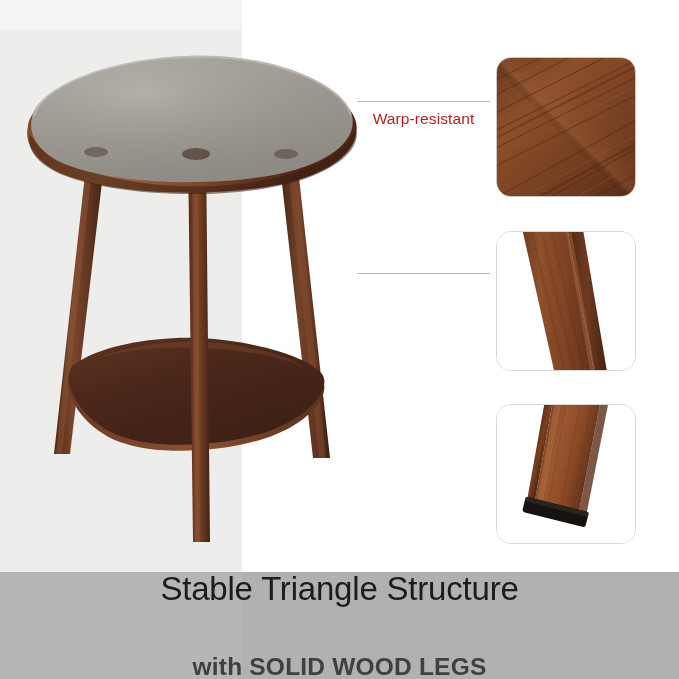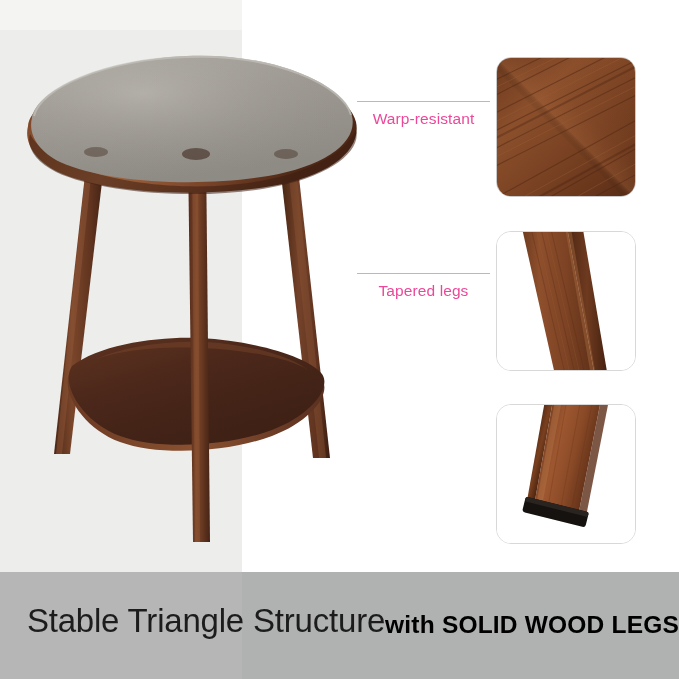--- a/index.html
+++ b/index.html
@@ -56,21 +56,21 @@
     text-align: center;
   }
   .callout .rule {
     height: 1px;
     background: #b9b9b9;
     width: 100%;
     margin-bottom: 7px;
   }
   .callout .label {
     font-size: 15.5px;
-    color: #ec4899;
+    color: #b91c1c;
     line-height: 1.28;
     letter-spacing: 0.1px;
     font-weight: 400;
   }
 
   #callout-mdf   { left: 357px; top: 101px; }
   #callout-legs  { left: 357px; top: 273px; }
   #callout-floor { left: 357px; top: 446px; }
 
   
@@ -91,43 +91,43 @@
 
   
   .banner {
     position: absolute;
     left: 0;
     top: 572px;
     width: 679px;
     height: 107px;
     background: #b0b1b1;
     display: flex;
-    flex-direction: row;
+    flex-direction: column;
     align-items: center;
-    justify-content: flex-end;
+    justify-content: space-between;
   }
   .banner .seam {
     position: absolute;
     left: 0; top: 0;
     width: 242px; height: 107px;
     background: #b6b6b6;
   }
   .banner-line1 {
     position: relative;
     font-size: 33px;
     color: #1c1c1c;
     font-weight: 400;
     letter-spacing: -0.2px;
     line-height: 1;
     margin-bottom: 11px;
   }
   .banner-line2 {
     position: relative;
     font-size: 24.5px;
-    color: #000000;
+    color: #404040;
     font-weight: 700;
     line-height: 1;
     letter-spacing: 0.2px;
   }
   .banner-line2 .lead {
     font-weight: 700;
   }
 </style>
 </head>
 <body>
@@ -258,21 +258,20 @@
     </svg>
   </div>
 
   <div class="callout" id="callout-mdf">
     <div class="rule"></div>
     <div class="label">Warp-resistant</div>
   </div>
 
   <div class="callout" id="callout-legs">
     <div class="rule"></div>
-    <div class="label">Tapered legs</div>
   </div>
 
 
   <div class="panel" id="panel-mdf">
     <svg viewBox="0 0 140 140" preserveAspectRatio="none" xmlns="http://www.w3.org/2000/svg">
       <defs>
         <linearGradient id="woodBase" x1="0" y1="0" x2="1" y2="1">
           <stop offset="0" stop-color="#6d3a1f"></stop>
           <stop offset="0.3" stop-color="#8b4f2b"></stop>
           <stop offset="0.55" stop-color="#7c4424"></stop>

